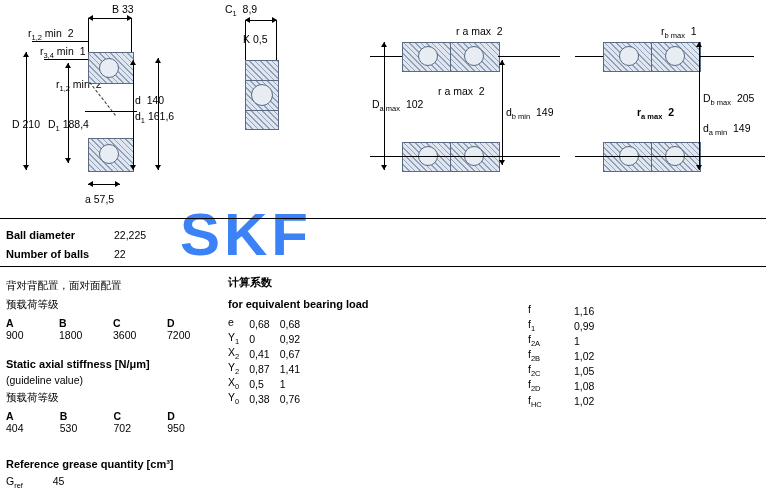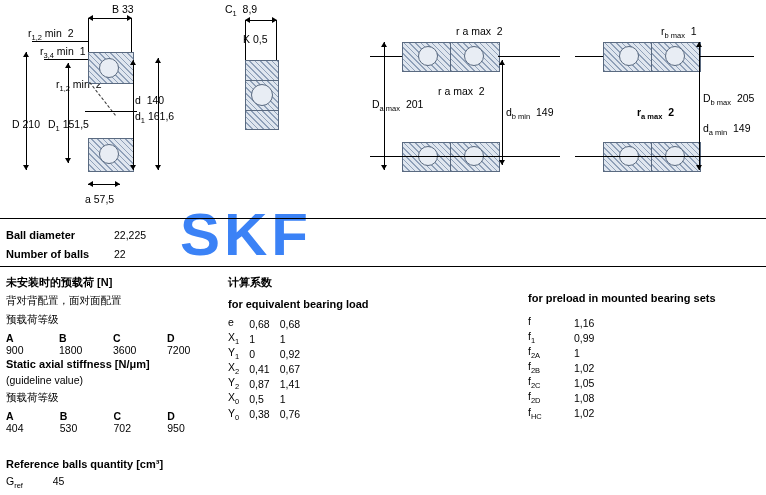--- a/index.html
+++ b/index.html
@@ -89,21 +89,21 @@
   <div class="dimline hline abs" style="left:85px;top:111px;width:52px;"></div>
 
   <div class="abs lbl" style="left:12px;top:118px;">
     <span>D</span>&nbsp;<span>210</span>
   </div>
   <div class="dimline vline abs" style="left:26px;top:52px;height:118px;"></div>
   <div class="arrowU abs" style="left:23px;top:52px;"></div>
   <div class="arrowD abs" style="left:23px;top:165px;"></div>
 
   <div class="abs lbl" style="left:48px;top:118px;">
-    <span>D</span><span class="sub">1</span>&nbsp;<span>151,5</span>
+    <span>D</span><span class="sub">1</span>&nbsp;<span>188,4</span>
   </div>
   <div class="dimline vline abs" style="left:68px;top:63px;height:100px;"></div>
   <div class="arrowU abs" style="left:65px;top:63px;"></div>
   <div class="arrowD abs" style="left:65px;top:158px;"></div>
 
   <div class="abs lbl" style="left:135px;top:94px;">
     <span>d</span>&nbsp;&nbsp;<span>140</span>
   </div>
   <div class="dimline vline abs" style="left:133px;top:60px;height:110px;"></div>
   <div class="arrowU abs" style="left:130px;top:60px;"></div>
@@ -162,21 +162,21 @@
 
   <div class="hatch abs" style="left:32px;top:142px;width:48px;height:28px;"></div>
   <div class="hatch abs" style="left:80px;top:142px;width:48px;height:28px;"></div>
   <div class="ball abs" style="left:48px;top:146px;width:18px;height:18px;"></div>
   <div class="ball abs" style="left:94px;top:146px;width:18px;height:18px;"></div>
   <div class="shaftline abs" style="left:0px;top:156px;width:190px;"></div>
   <div class="shaftline abs" style="left:0px;top:56px;width:32px;"></div>
   <div class="shaftline abs" style="left:128px;top:56px;width:62px;"></div>
 
   <div class="abs lbl" style="left:2px;top:98px;">
-    <span>D</span><span class="sub">a max</span>&nbsp;&nbsp;<span>201</span>
+    <span>D</span><span class="sub">a max</span>&nbsp;&nbsp;<span>102</span>
   </div>
   <div class="dimline vline abs" style="left:14px;top:42px;height:128px;"></div>
   <div class="arrowU abs" style="left:11px;top:42px;"></div>
   <div class="arrowD abs" style="left:11px;top:165px;"></div>
 
   <div class="abs lbl" style="left:136px;top:106px;">
     <span>d</span><span class="sub">b min</span>&nbsp;&nbsp;<span>149</span>
   </div>
   <div class="dimline vline abs" style="left:132px;top:60px;height:105px;"></div>
   <div class="arrowU abs" style="left:129px;top:60px;"></div>
@@ -227,21 +227,20 @@
 </div>
 <div class="abs" style="left:6px;top:248px;">
   <span class="lbl-b">Number of balls</span>
 </div>
 <div class="abs" style="left:114px;top:248px;">
   <span class="lbl">22</span>
 </div>
 <div class="rule abs" style="left:0px;top:266px;width:766px;"></div>
 
 <div class="abs" style="left:6px;top:275px;width:215px;">
-  <div class="secthead">未安装时的预载荷 [N]</div>
   <div class="lbl" style="margin-top:4px;">背对背配置，面对面配置</div>
   <div class="lbl" style="margin-top:5px;">预载荷等级</div>
   <table style="margin-top:5px;">
     <tbody>
         <tr class="thead">
       <td style="width:48px;">A</td>
       <td style="width:48px;">B</td>
       <td style="width:48px;">C</td>
       <td style="width:48px;">D</td>
     </tr>
@@ -271,44 +270,39 @@
       <td>404</td>
       <td>530</td>
       <td>702</td>
       <td>950</td>
     </tr>
   </tbody>
     </table>
 </div>
 
 <div class="abs" style="left:6px;top:458px;width:215px;">
-  <div class="secthead">Reference balls quantity [cm³]</div>
+  <div class="secthead">Reference grease quantity [cm³]</div>
   <div class="lbl" style="margin-top:5px;">
     <span>G</span><span class="sub">ref</span>
     <span style="display:inline-block;width:24px;"></span>
     <span>45</span>
   </div>
 </div>
 
 <div class="abs" style="left:228px;top:275px;width:290px;">
   <div class="secthead">计算系数</div>
   <div class="lbl-b" style="margin-top:8px;">for equivalent bearing load</div>
   <table style="margin-top:6px;">
     <tbody>
     <tr>
       <td><span>e</span><span class="sub"></span></td>
       <td>0,68</td>
       <td>0,68</td>
     </tr>
     <tr>
-      <td><span>X</span><span class="sub">1</span></td>
-      <td>1</td>
-      <td>1</td>
-    </tr>
-    <tr>
       <td><span>Y</span><span class="sub">1</span></td>
       <td>0</td>
       <td>0,92</td>
     </tr>
     <tr>
       <td><span>X</span><span class="sub">2</span></td>
       <td>0,41</td>
       <td>0,67</td>
     </tr>
     <tr>
@@ -324,21 +318,20 @@
     <tr>
       <td><span>Y</span><span class="sub">0</span></td>
       <td>0,38</td>
       <td>0,76</td>
     </tr>
   </tbody>
     </table>
 </div>
 
 <div class="abs" style="left:528px;top:292px;width:235px;">
-  <div class="lbl-b">for preload in mounted bearing sets</div>
   <table style="margin-top:11px;">
     <tbody>
         <tr>
       <td style="width:36px;"><span>f</span><span class="sub"></span></td>
       <td>1,16</td>
     </tr>
     <tr>
       <td><span>f</span><span class="sub">1</span></td>
       <td>0,99</td>
     </tr>

